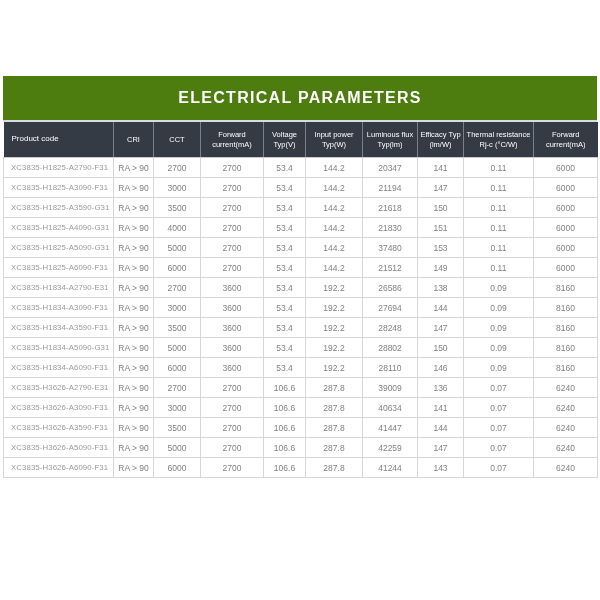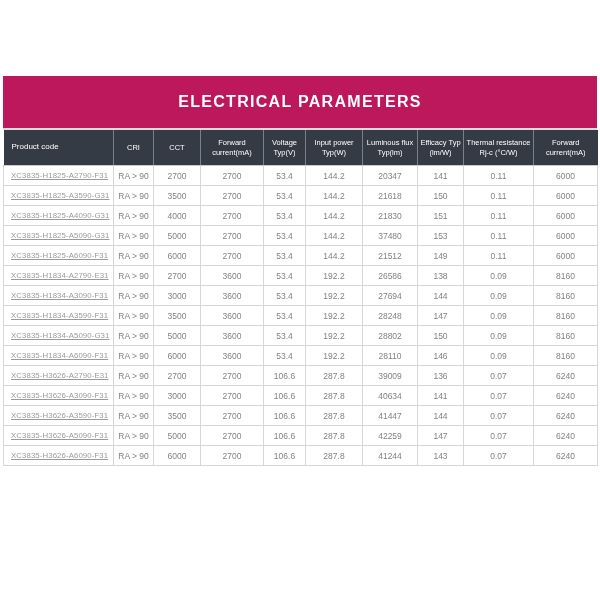--- a/index.html
+++ b/index.html
@@ -10,22 +10,22 @@
     position:relative;
     overflow:hidden;
   }
   .page{
     position:absolute;
     left:3px; top:76px;
     width:594px;
   }
   .title-bar{
     width:100%;
-    height:52px;
-    background:#be185d;
+    height:44px;
+    background:#4d7c0f;
     display:flex;
     align-items:center;
     justify-content:center;
   }
   .title-bar span{
     color:#ffffff;
     font-size:16px;
     font-weight:700;
     letter-spacing:1.3px;
   }
@@ -69,21 +69,20 @@
     white-space:nowrap;
     overflow:hidden;
     background:#ffffff;
   }
   tbody td.cell-code{
     text-align:left;
     padding-left:7px;
     font-size:7.8px;
     color:#9a9a9a;
     letter-spacing:0.1px;
-    text-decoration:underline;
   }
 </style>
 </head>
 <body>
 
 <div class="page">
   <div class="title-bar">
     <span>ELECTRICAL PARAMETERS</span>
   </div>
   <div class="divider"></div>
@@ -121,20 +120,32 @@
           <td>2700</td>
           <td>2700</td>
           <td>53.4</td>
           <td>144.2</td>
           <td>20347</td>
           <td>141</td>
           <td>0.11</td>
           <td>6000</td>
         </tr>
         <tr>
+          <td class="cell-code">XC3835-H1825-A3090-F31</td>
+          <td>RA &gt; 90</td>
+          <td>3000</td>
+          <td>2700</td>
+          <td>53.4</td>
+          <td>144.2</td>
+          <td>21194</td>
+          <td>147</td>
+          <td>0.11</td>
+          <td>6000</td>
+        </tr>
+        <tr>
           <td class="cell-code">XC3835-H1825-A3590-G31</td>
           <td>RA &gt; 90</td>
           <td>3500</td>
           <td>2700</td>
           <td>53.4</td>
           <td>144.2</td>
           <td>21618</td>
           <td>150</td>
           <td>0.11</td>
           <td>6000</td>

